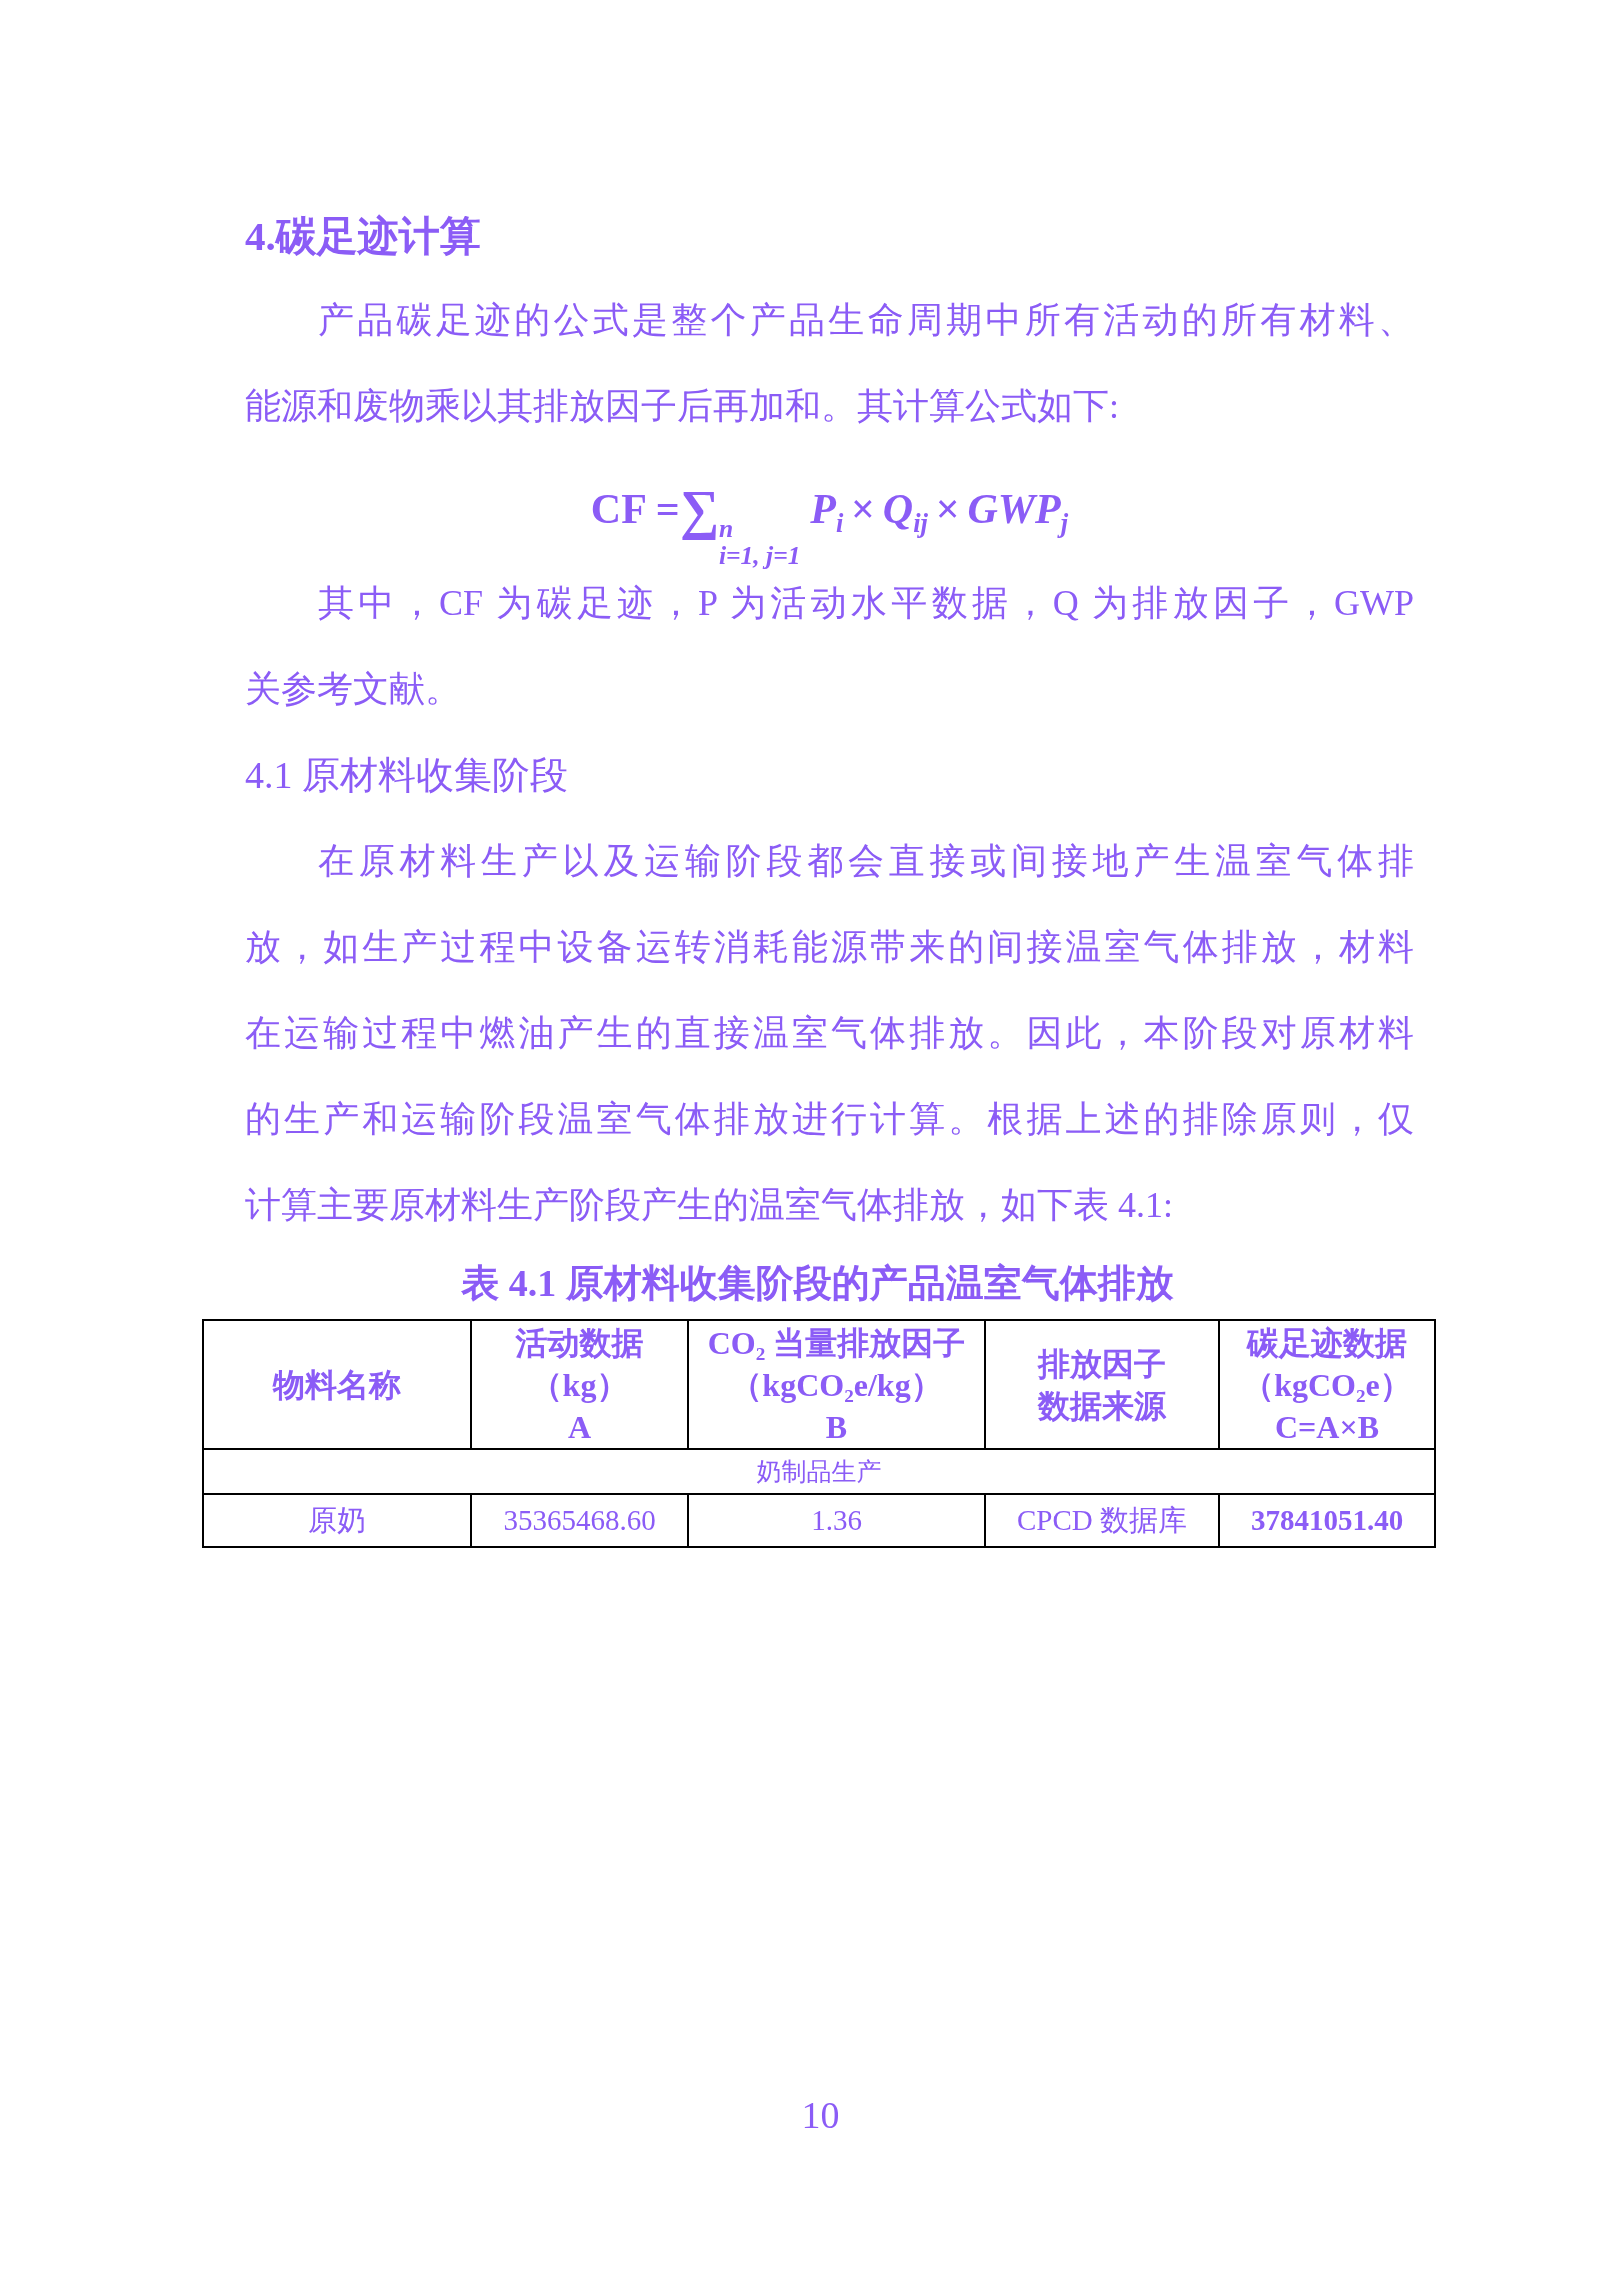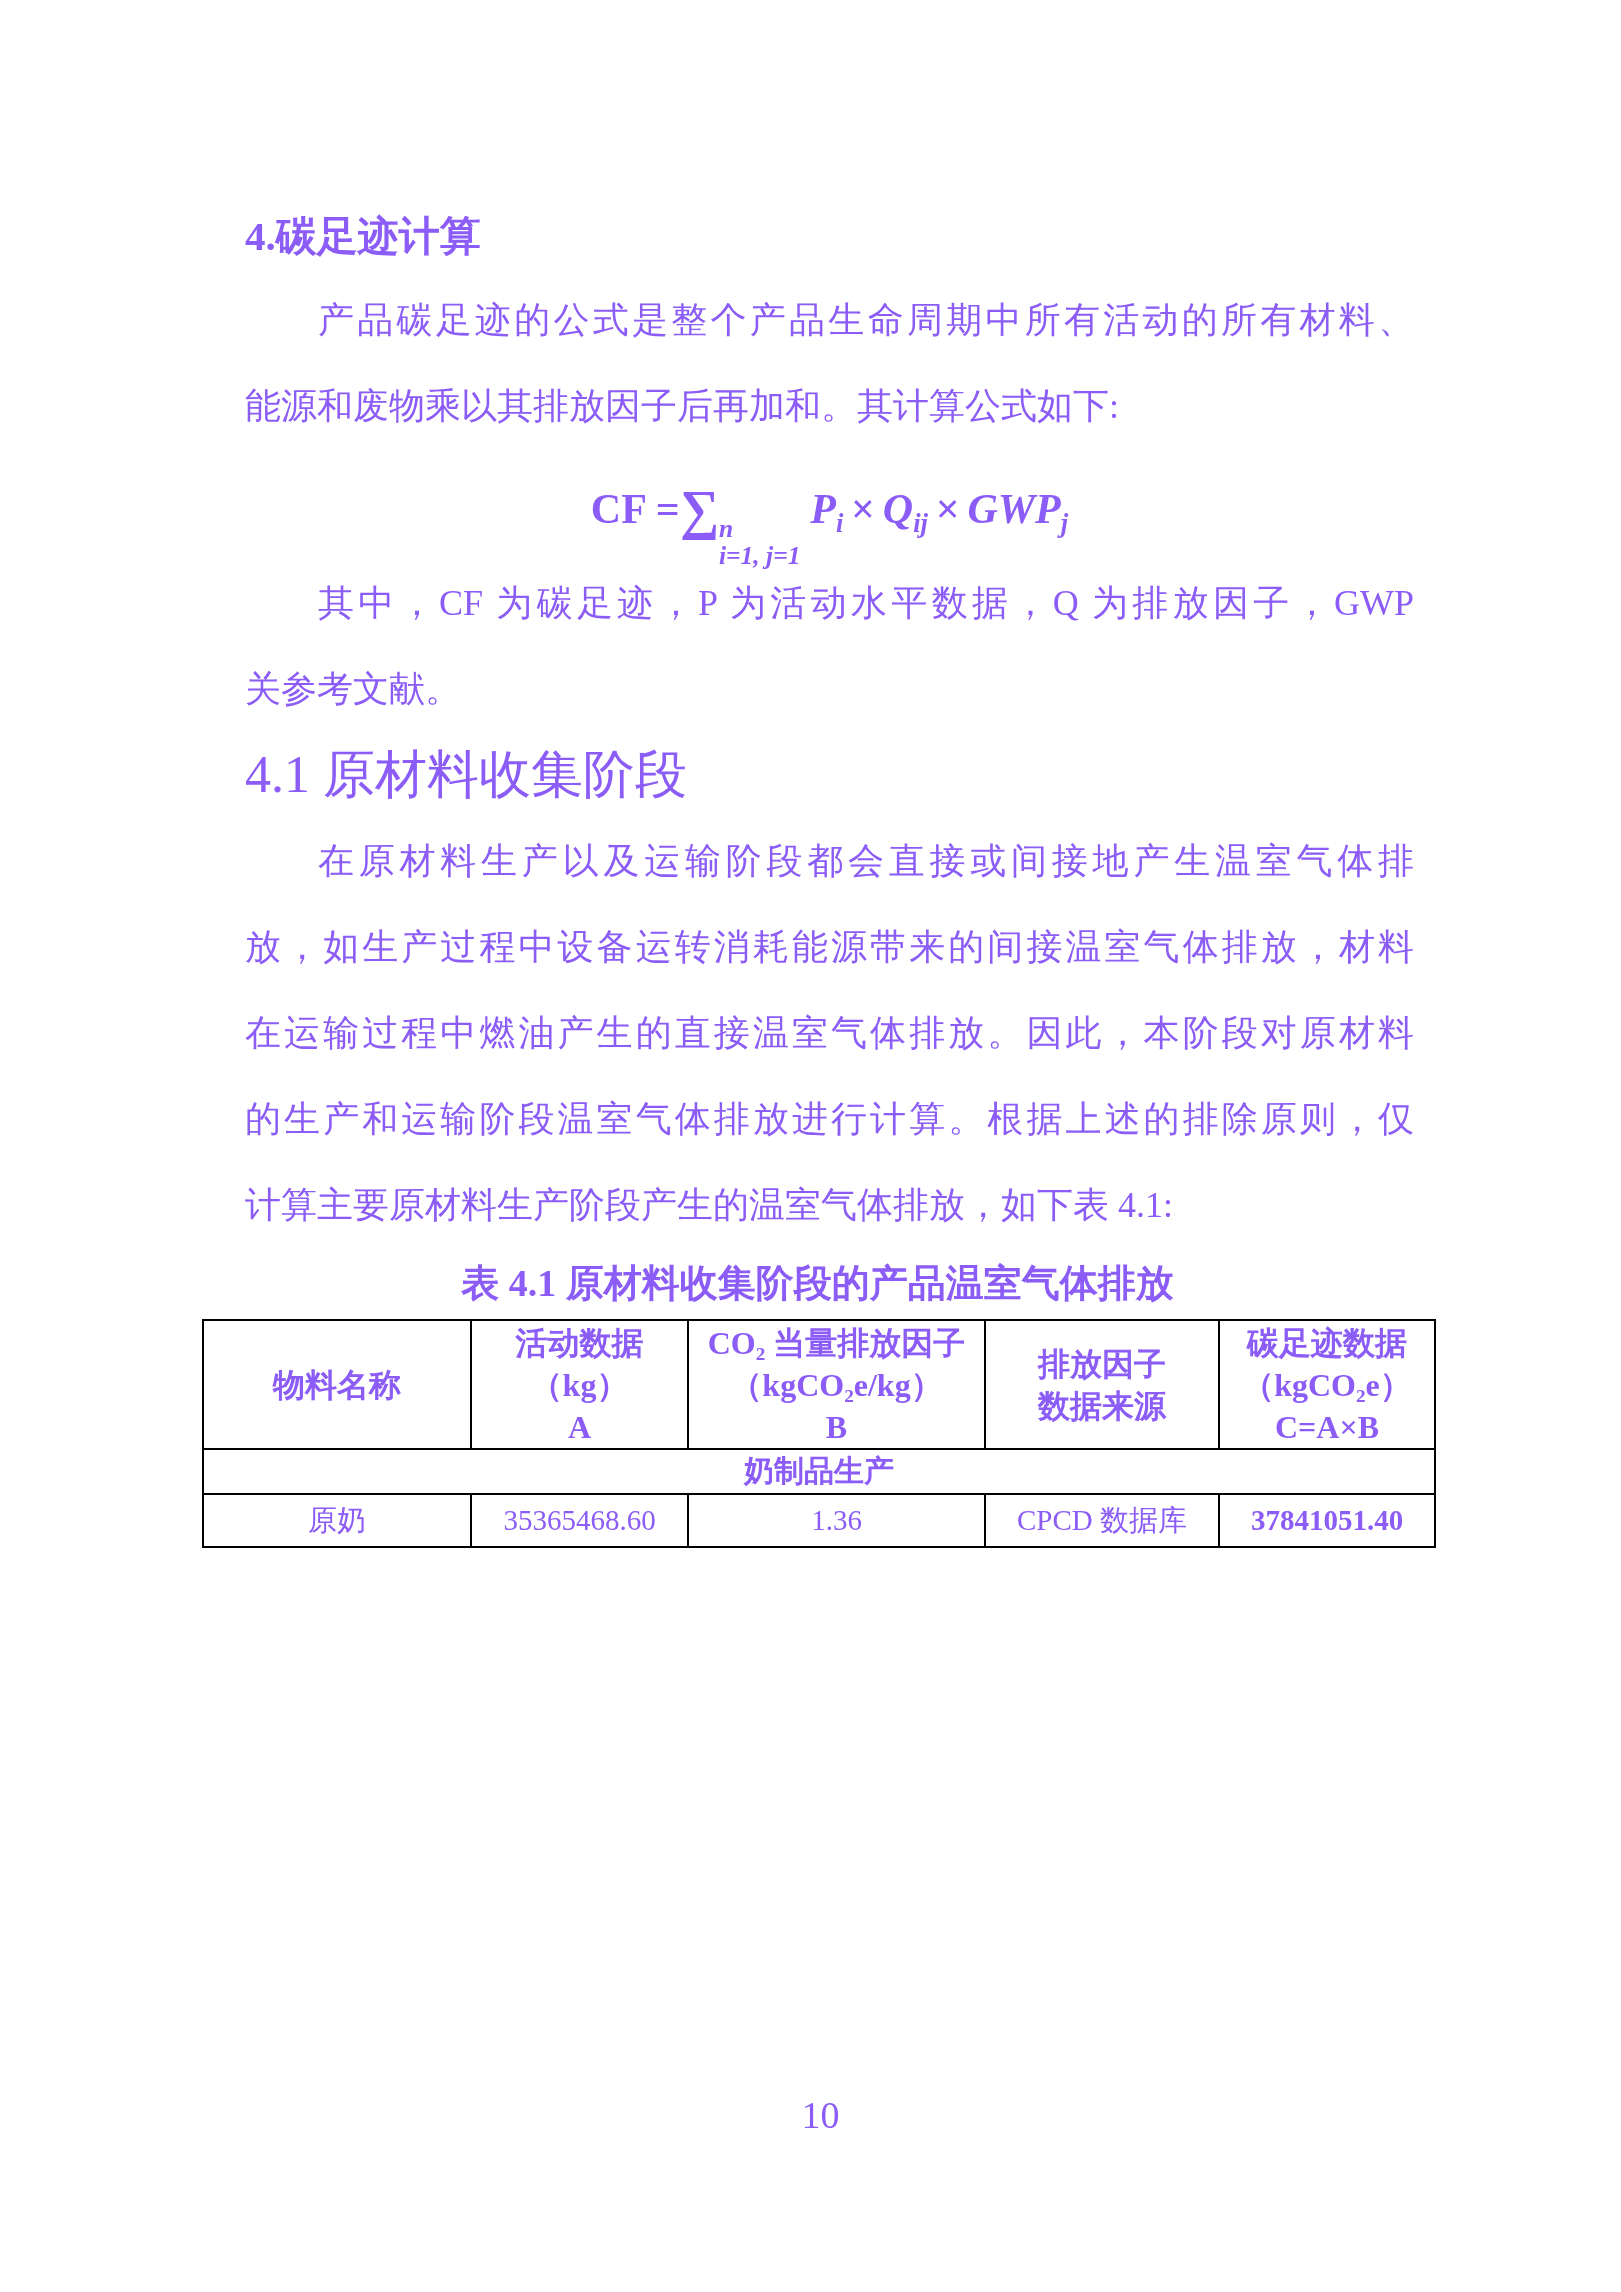--- a/index.html
+++ b/index.html
@@ -36,41 +36,41 @@
     display:inline-flex; flex-direction:column; justify-content:center;
     vertical-align:-13.7px; font-size:25.5px; line-height:1.05;
     font-style:italic; text-align:left; margin-right:9.8px;
   }
   .lim-top { align-self:flex-start; }
   .f-var { font-style:italic; }
   .f-sub { font-style:italic; font-size:26.5px; }
   .f-op { padding:0 7.8px; }
 
   h2.sub-title {
-    margin:0 0 0 43px; font-size:52px; font-weight:normal;
+    margin:0 0 0 43px; font-size:38px; font-weight:normal;
     line-height:86px; height:86px;
   }
 
   .caption {
     width:1231px; text-align:center; font-weight:bold;
     font-size:38px; line-height:71px; height:71px;
   }
 
   table.data-table { border-collapse:collapse; width:1231px; table-layout:fixed; }
   .data-table td {
     border:2px solid #000; text-align:center; vertical-align:middle;
     padding:0 3.9px; overflow:hidden;
   }
   tr.head-row td {
     border-top-width:2.9px; border-bottom-width:2.9px;
     font-weight:bold; font-size:32px; height:127px;
   }
   tr.head-row td div { line-height:42px; }
   tr.span-row td {
-    border-bottom-width:2.9px; font-weight:bold; font-size:30px; height:43px;
+    border-bottom-width:2.9px; font-weight:normal; font-size:25px; height:43px;
   }
   tr.data-row td { border-bottom-width:2.9px; font-size:29px; height:51px; }
   .bold { font-weight:bold; }
 
   .page-number {
     position:absolute; top:2096px; left:0; width:100%;
     text-align:center; font-size:38px; line-height:39px;
   }
 </style>
 </head>

